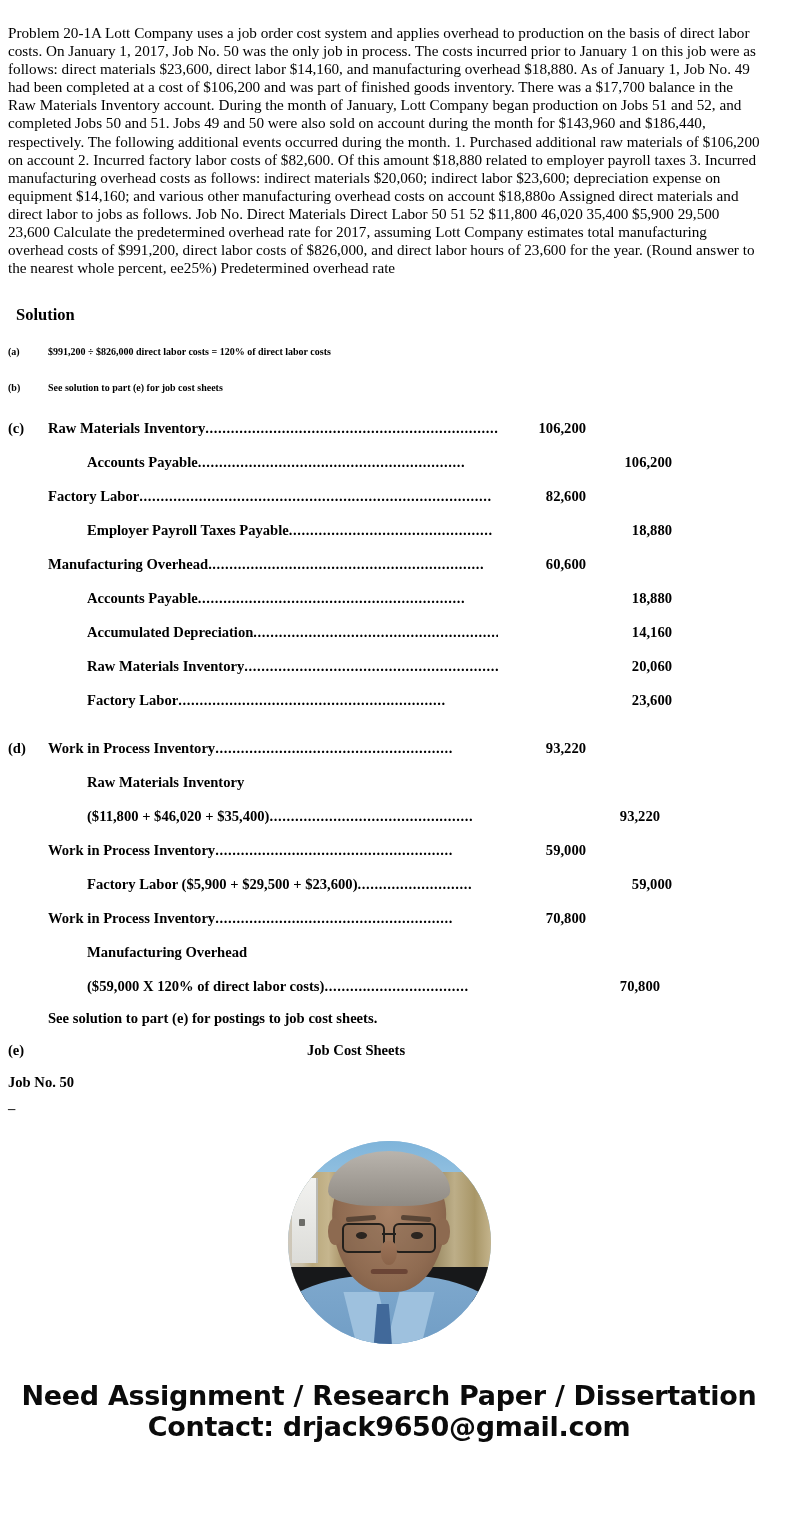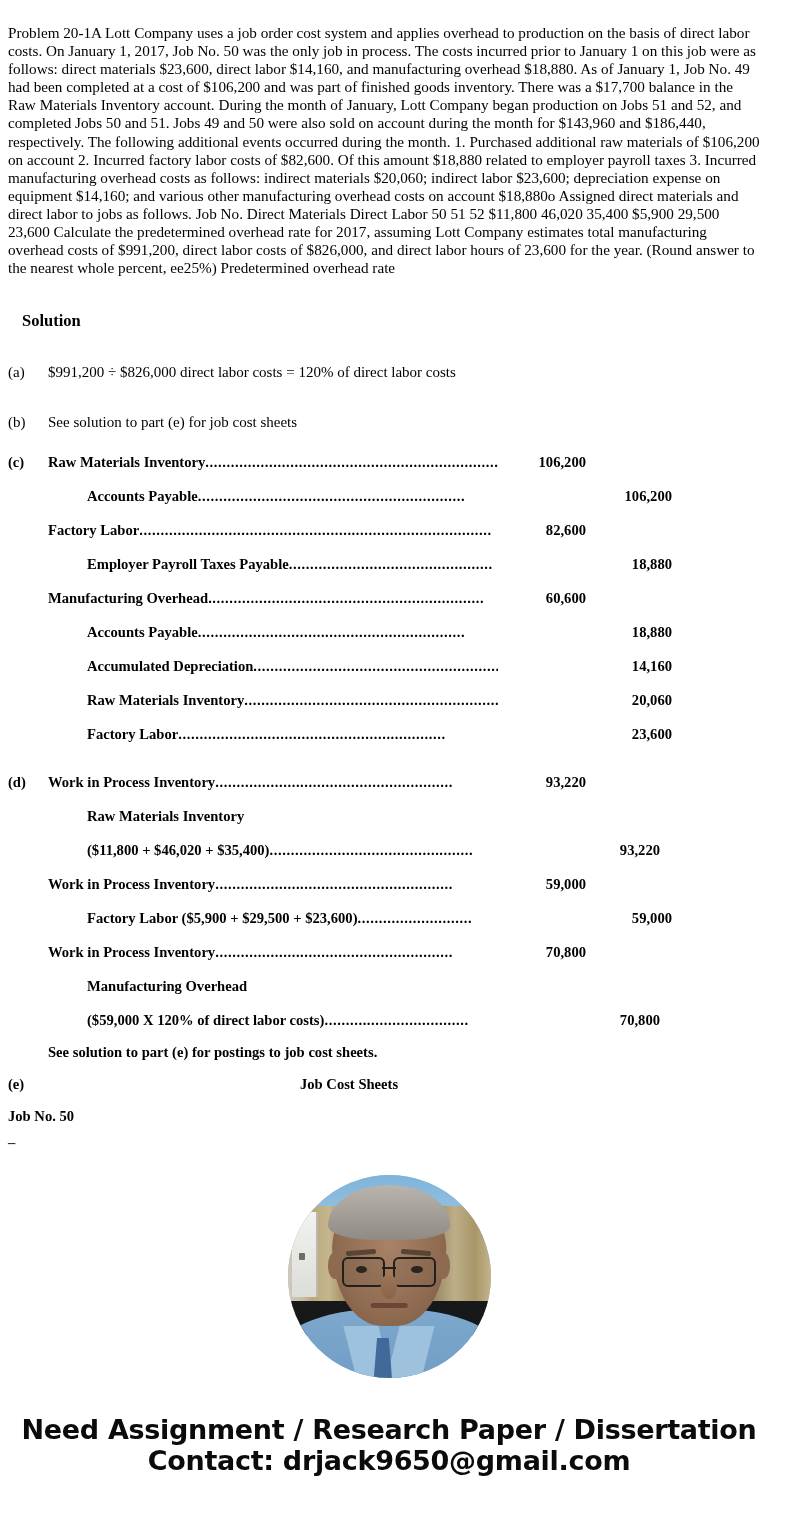--- a/index.html
+++ b/index.html
@@ -28,34 +28,34 @@
     margin: 0;
     padding: 24px 14px 0 8px;
     font-size: 15.2px;
     line-height: 18.1px;
     text-align: left;
     font-weight: 400;
   }
 
   
   .solution-heading {
-    margin: 14px;
+    margin: 8px;
     padding: 20px 0 0 8px;
     font-size: 16.5px;
     font-weight: bold;
     line-height: 20px;
   }
 
   
   .simple-row {
     position: relative;
     padding: 0 0 0 8px;
-    margin-top: 32px;
-    font-size: 15px;
-    font-weight: normal;
+    margin-top: 18px;
+    font-size: 10px;
+    font-weight: bold;
     line-height: 18px;
     white-space: nowrap;
   }
   .simple-row .tag {
     display: inline-block;
     width: 40px;
   }
 
   
   .entries {
@@ -110,21 +110,21 @@
   
   .e-row {
     position: relative;
     height: 34px;
     line-height: 34px;
     font-size: 14.6px;
     font-weight: bold;
     white-space: nowrap;
   }
   .e-row .tag { position: absolute; left: 8px; top: 0; }
-  .e-row .center-title { position: absolute; left: 300px; top: 0; }
+  .e-row .center-title { position: absolute; left: 307px; top: 0; }
 
   .job-no {
     padding-left: 8px;
     margin-top: 0;
     height: 30px;
     line-height: 30px;
     font-size: 14.6px;
     font-weight: bold;
   }
   .dash-line {

